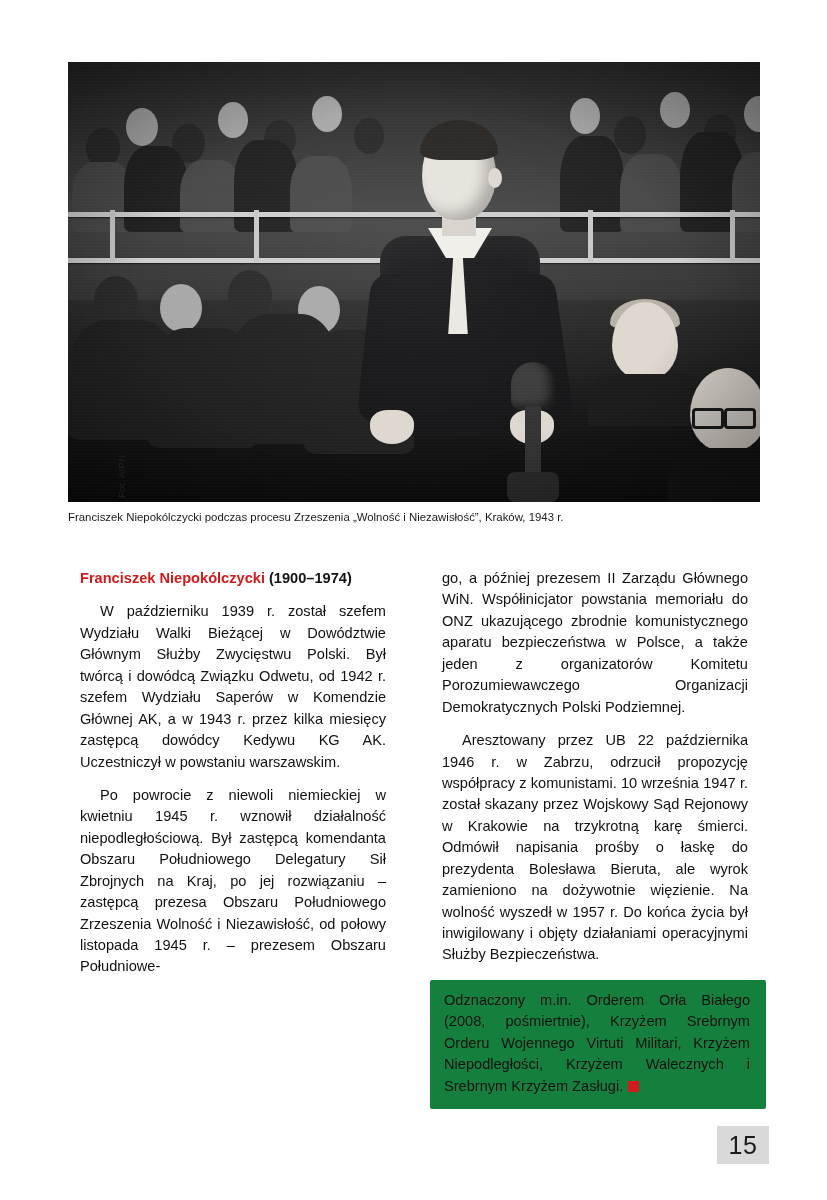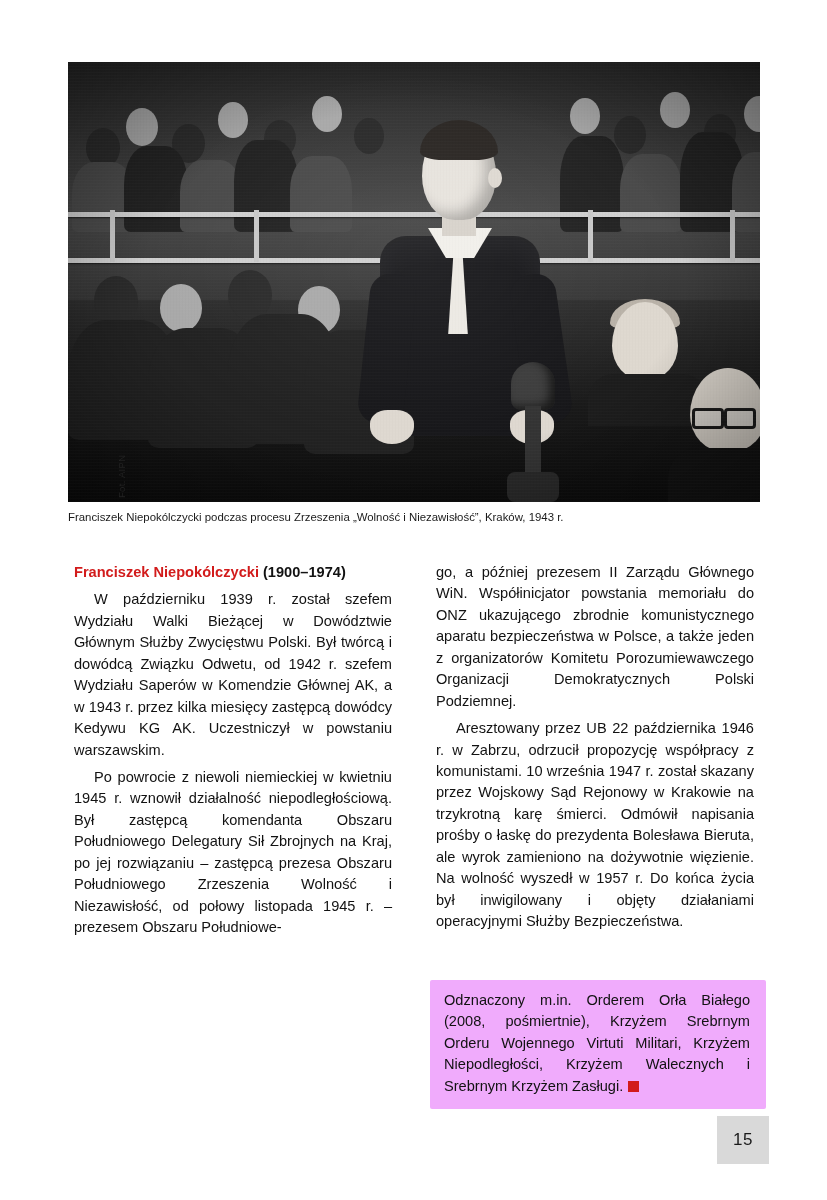--- a/index.html
+++ b/index.html
@@ -289,21 +289,21 @@
     width: 330px;
     font-size: 14.6px;
     line-height: 1.47;
     text-align: justify;
     color: #121212;
     hyphens: manual;
   }
   .col.left  { left: 0; }
   .col.right { left: 362px; }
 
-  .col p { margin: 6px; }
+  .col p { margin: 12px; }
   .col p.indent { text-indent: 20px; }
 
   .name {
     color: #d21b1b;
     font-weight: bold;
   }
   .years {
     font-weight: bold;
     color: #121212;
   }
@@ -312,21 +312,21 @@
     color: #121212;
     display: block;
   }
 
   .highlight-box {
     position: absolute;
     left: 362px;
     top: 424px;
     width: 336px;
     padding: 10px 16px 12px 14px;
-    background: #f0abfc;
+    background: #15803d;
     font-size: 14.6px;
     line-height: 1.47;
     text-align: justify;
     color: #121212;
     border-radius: 2px;
     box-sizing: border-box;
   }
   .highlight-box .hb-text { text-indent: 16px; }
   .sq {
     display: inline-block;
@@ -335,24 +335,24 @@
     background: #d21b1b;
     margin-left: 5px;
     vertical-align: -1px;
   }
 
   .page-number {
     position: absolute;
     right: 58px;
     bottom: 36px;
     width: 52px;
-    height: 48px;
+    height: 38px;
     background: #d9d9d9;
     color: #1a1a1a;
-    font-size: 17px;
+    font-size: 25px;
     display: flex;
     align-items: center;
     justify-content: center;
     letter-spacing: .5px;
   }
 </style>
 </head>
 <body>
 
 <div class="page">

